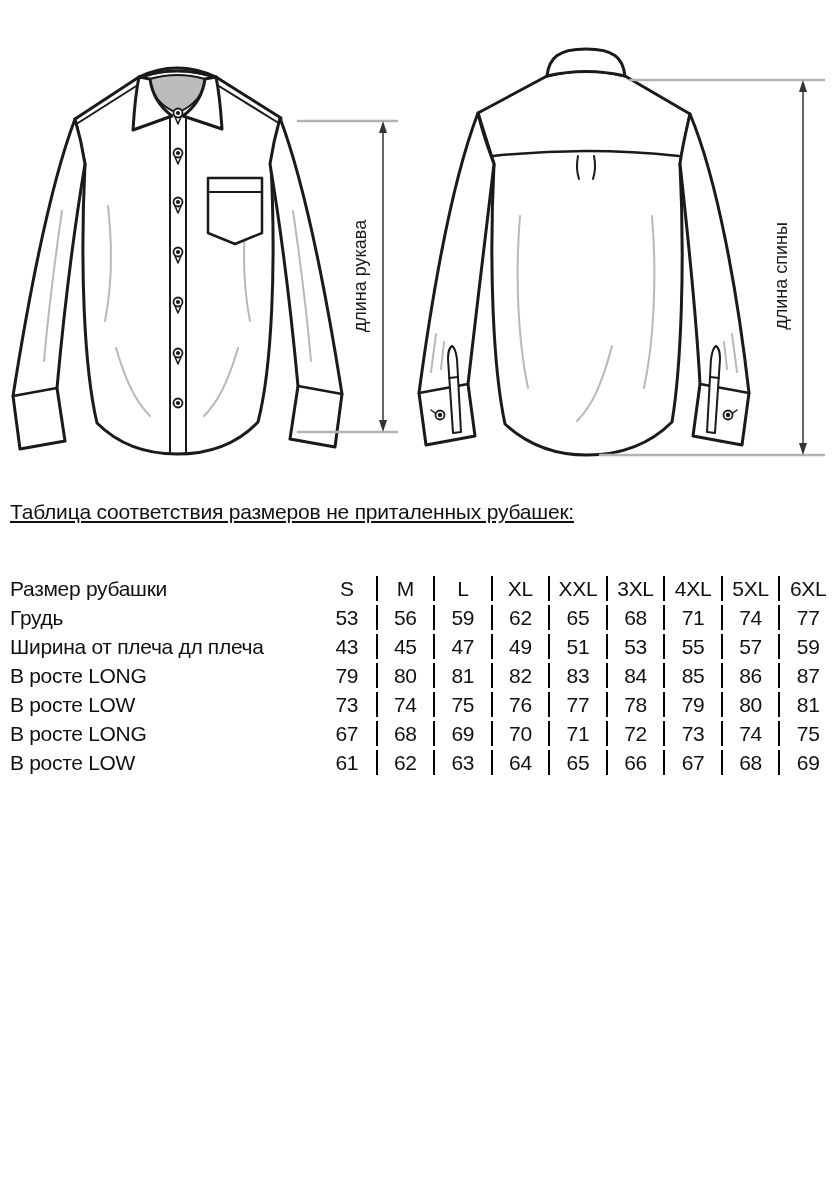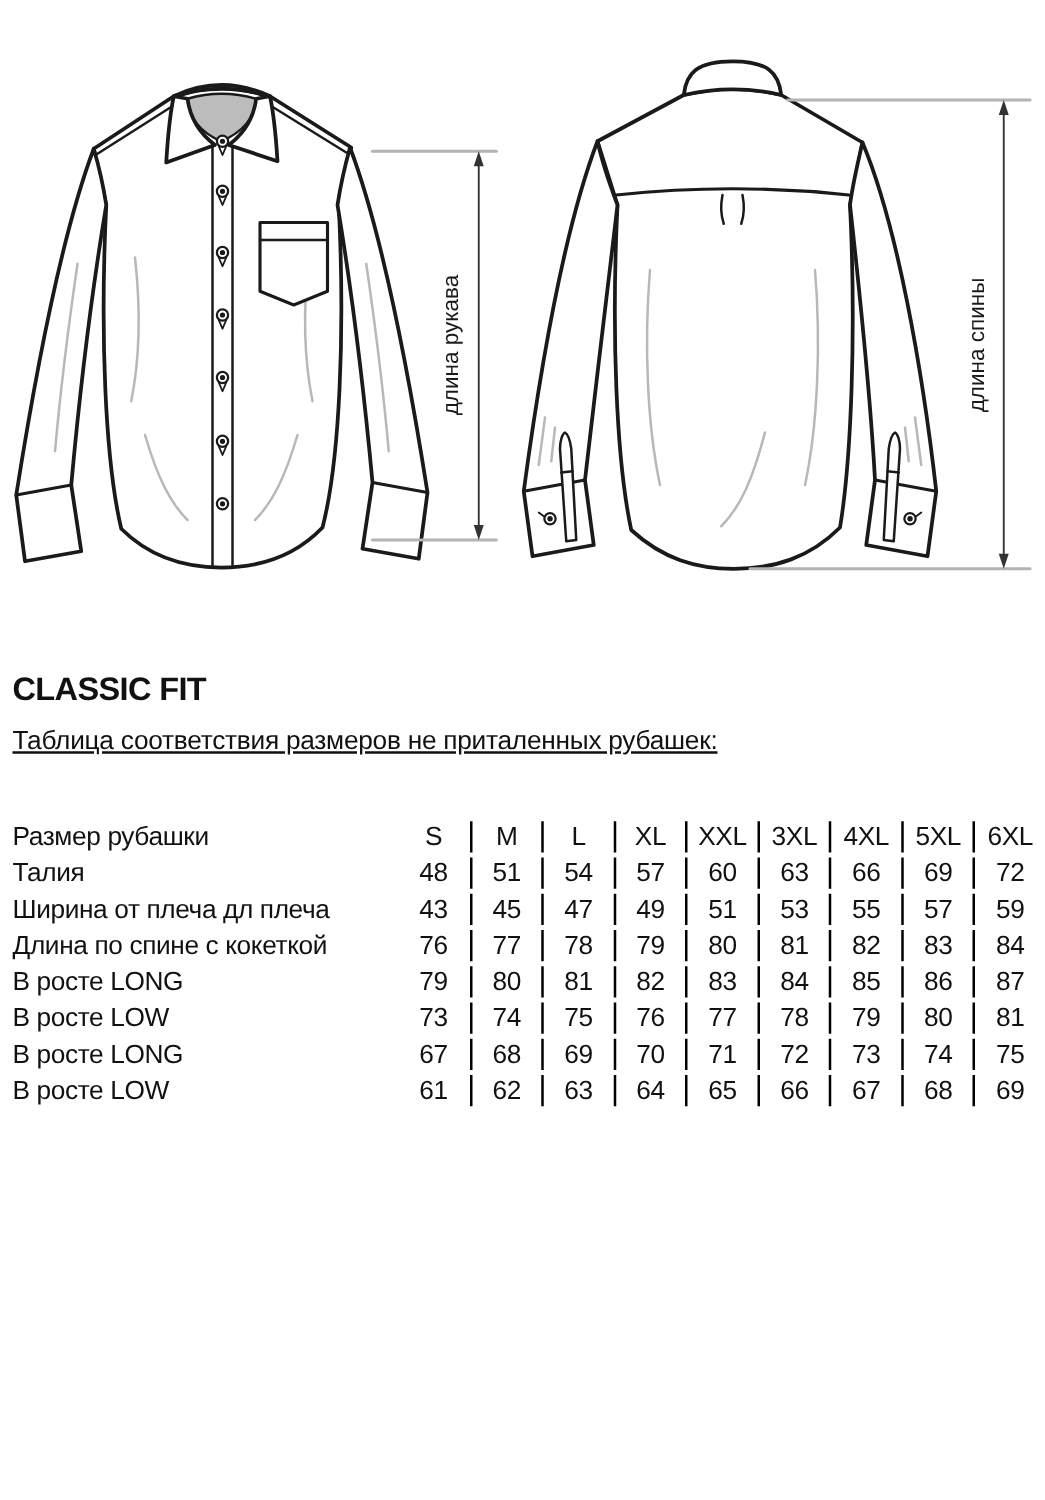--- a/index.html
+++ b/index.html
@@ -200,74 +200,61 @@
           <path d="M803,164 L799,176 L807,176 Z" fill="#333333" stroke="none"></path>
           <path d="M803,539 L799,527 L807,527 Z" fill="#333333" stroke="none"></path>
         </g>
       </g>
 
       <text transform="translate(366,360) rotate(-90)" text-anchor="middle" font-size="18" fill="#1a1a1a">длина рукава</text>
       <text transform="translate(787,360) rotate(-90)" text-anchor="middle" font-size="18" fill="#1a1a1a">длина спины</text>
     </svg>
   </div>
 
-  <h2 class="fit-heading">CLASSIC FIT</h2>
   <p class="table-caption">Таблица соответствия размеров не приталенных рубашек:</p>
 
   <table class="sizes">
     <tbody>
         <tr>
           <td class="label">Размер рубашки</td>
           <td class="num first">S</td>
           <td class="num">M</td>
           <td class="num">L</td>
           <td class="num">XL</td>
           <td class="num">XXL</td>
           <td class="num">3XL</td>
           <td class="num">4XL</td>
           <td class="num">5XL</td>
           <td class="num">6XL</td>
         </tr>
         <tr>
-          <td class="label">Талия</td>
-          <td class="num first">48</td>
-          <td class="num">51</td>
-          <td class="num">54</td>
-          <td class="num">57</td>
-          <td class="num">60</td>
-          <td class="num">63</td>
-          <td class="num">66</td>
-          <td class="num">69</td>
-          <td class="num">72</td>
+          <td class="label">Грудь</td>
+          <td class="num first">53</td>
+          <td class="num">56</td>
+          <td class="num">59</td>
+          <td class="num">62</td>
+          <td class="num">65</td>
+          <td class="num">68</td>
+          <td class="num">71</td>
+          <td class="num">74</td>
+          <td class="num">77</td>
         </tr>
         <tr>
           <td class="label">Ширина от плеча дл плеча</td>
           <td class="num first">43</td>
           <td class="num">45</td>
           <td class="num">47</td>
           <td class="num">49</td>
           <td class="num">51</td>
           <td class="num">53</td>
           <td class="num">55</td>
           <td class="num">57</td>
           <td class="num">59</td>
         </tr>
         <tr>
-          <td class="label">Длина по спине с кокеткой</td>
-          <td class="num first">76</td>
-          <td class="num">77</td>
-          <td class="num">78</td>
-          <td class="num">79</td>
-          <td class="num">80</td>
-          <td class="num">81</td>
-          <td class="num">82</td>
-          <td class="num">83</td>
-          <td class="num">84</td>
-        </tr>
-        <tr>
           <td class="label">В росте LONG</td>
           <td class="num first">79</td>
           <td class="num">80</td>
           <td class="num">81</td>
           <td class="num">82</td>
           <td class="num">83</td>
           <td class="num">84</td>
           <td class="num">85</td>
           <td class="num">86</td>
           <td class="num">87</td>

